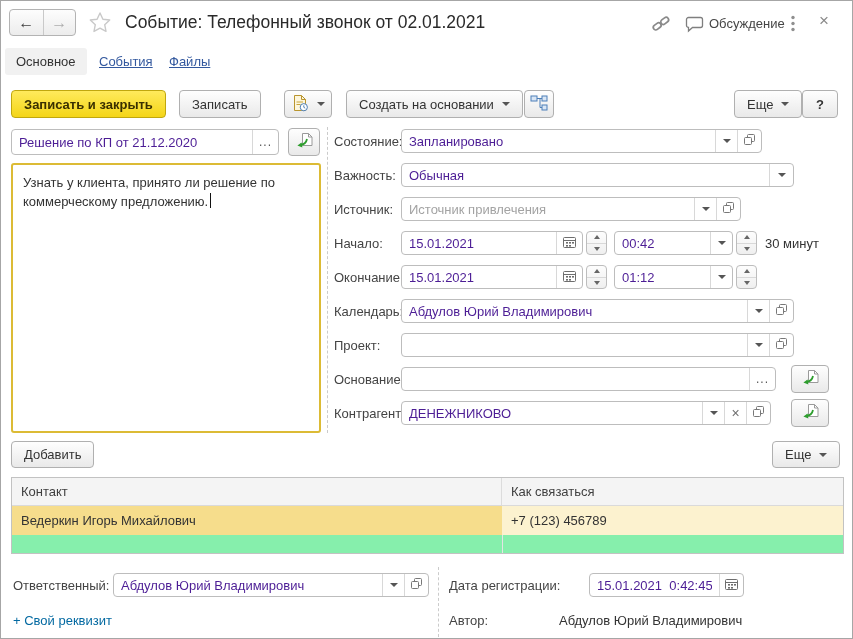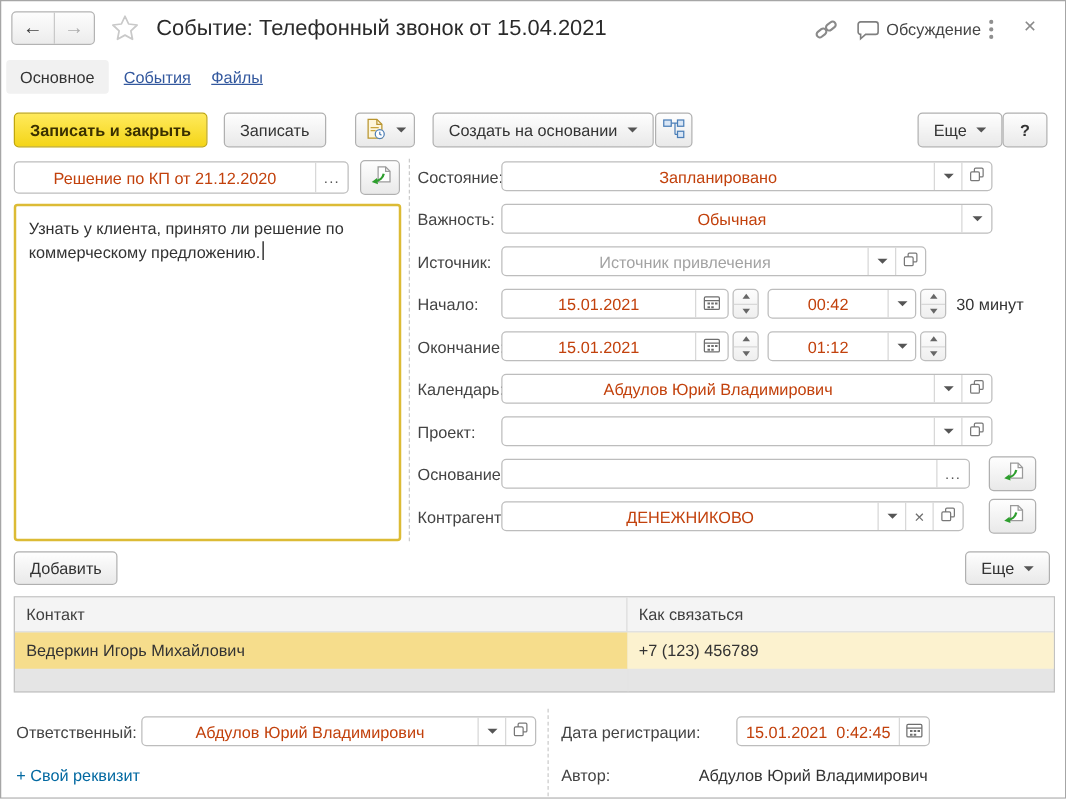--- a/index.html
+++ b/index.html
@@ -30,21 +30,21 @@
          color:#333; cursor:pointer; white-space:nowrap; }
   .btn-primary { background:linear-gradient(#FFEA5C,#F4D518); border-color:#C0A70E; color:#3A3000; font-weight:bold; }
   .cdown { width:0; height:0; border:4px solid transparent; border-top-color:#555; transform:translateY(2px); }
   .btn .cdown { margin-left:8px; }
 
   
   .flabel { position:absolute; left:333px; height:24px; display:flex; align-items:center; color:#444; white-space:nowrap; }
   .fieldgroup { position:absolute; height:24px; display:flex; align-items:stretch;
                 border:1px solid #BDBDBD; border-radius:4px; background:#fff; }
   .fieldgroup input { flex:1; min-width:0; border:none; outline:none; background:transparent;
-                      font:inherit; color:#c2410c; padding:0 7px;text-align:center; }
+                      font:inherit; color:#4c1d95; padding:0 7px; }
   .fieldgroup input::placeholder { color:#A3A3A3; opacity:1; }
   .fg-btn { width:24px; display:flex; align-items:center; justify-content:center;
             border-left:1px solid #D8D8D8; cursor:pointer; color:#555; }
   .fg-btn.narrow { width:22px; }
   .fg-btn.dots3 { font-size:12px; letter-spacing:1px; }
   .fg-btn.clear { font-size:14px; color:#707070; }
   .spinbox { position:absolute; width:21px; height:24px; border:1px solid #BDBDBD; border-radius:4px;
              background:linear-gradient(#FDFDFD,#EFEFEF); display:flex; flex-direction:column; cursor:pointer; }
   .spin-half { flex:1; display:flex; align-items:center; justify-content:center; }
   .spin-half.dn { border-top:1px solid #D8D8D8; }
@@ -54,21 +54,21 @@
                     border:1px solid #B0B0B0; border-radius:4px; background:linear-gradient(#FEFEFE,#E9E9E9); cursor:pointer; }
   .vdash { position:absolute; width:0; border-left:1px dashed #CBCBCB; }
 
   
   .descbox { position:absolute; left:10px; top:162px; width:310px; height:270px;
              border:2px solid #DCBB35; border-radius:3px; background:#fff; padding:9px 10px; line-height:1.45; color:#333; }
   .caret-line { display:inline-block; width:1px; height:15px; background:#111; vertical-align:-2px; margin-left:2px; }
 
   
   .ctable { position:absolute; left:10px; top:476px; width:833px; height:77px;
-            border:1px solid #C2C2C2; background:#e5e5e5; }
+            border:1px solid #C2C2C2; background:#86efac; }
   .ct-colline { position:absolute; left:490px; top:0; bottom:0; width:1px; background:#E4E4E4; }
   .ct-header { position:relative; display:flex; height:28px; background:#F4F4F4; border-bottom:1px solid #DADADA; color:#3F3F3F; }
   .ct-h1 { width:490px; display:flex; align-items:center; padding:0 9px; border-right:1px solid #DCDCDC; }
   .ct-h2 { flex:1; display:flex; align-items:center; padding:0 9px; }
   .ct-row { position:relative; display:flex; height:29px; cursor:pointer; }
   .ct-c1 { width:490px; display:flex; align-items:center; padding:0 9px; background:#F6DD8C; }
   .ct-c2 { flex:1; display:flex; align-items:center; padding:0 9px; background:#FCF2CF; }
 
   
   .foot-label { position:absolute; height:24px; display:flex; align-items:center; color:#444; white-space:nowrap; }
@@ -86,21 +86,21 @@
       </div>
     <div class="nav-btn fwd">
         <span class="arr">→</span>
       </div>
   </div>
   <div class="star">
     <svg width="24" height="23" viewBox="0 0 24 23">
         <path d="M12 2 l2.9 6.2 6.8 0.8 -5 4.7 1.3 6.7 -6 -3.3 -6 3.3 1.3 -6.7 -5 -4.7 6.8 -0.8 z" fill="#fff" stroke="#C9C9C9" stroke-width="1.4" stroke-linejoin="round"></path>
       </svg>
   </div>
-  <div class="title">Событие: Телефонный звонок от 15.04.2021</div>
+  <div class="title">Событие: Телефонный звонок от 02.01.2021</div>
 
   <div class="tb-icon" style="left:650px; top:13px;">
     <svg width="20" height="20" viewBox="0 0 20 20">
         <g fill="none" stroke="#8A8A8A" stroke-width="1.7">
           <rect x="2" y="10" width="8.5" height="5" rx="2.5" transform="rotate(-38 6 12.5)"></rect>
           <rect x="9.5" y="4.5" width="8.5" height="5" rx="2.5" transform="rotate(-38 13.5 7)"></rect>
         </g>
       </svg>
   </div>
   <div class="tb-icon" style="left:684px; top:15px;">
@@ -172,21 +172,21 @@
     </span>
   </div>
 
   <div class="descbox">
     <span>Узнать у клиента, принято ли решение по коммерческому предложению.</span><span class="caret-line"></span>
   </div>
 
   <div class="vdash" style="left:326px; top:126px; height:306px;"></div>
 
   <div class="flabel" style="top:128px;">Состояние:</div>
-  <div class="fieldgroup" style="left:400px; top:128px; width:393px;">
+  <div class="fieldgroup" style="left:400px; top:128px; width:361px;">
     <input value="Запланировано" style="">
     <div class="fg-btn narrow">
         <span class="cdown"></span>
       </div>
     <div class="fg-btn">
       <span><svg width="13" height="13" viewBox="0 0 13 13">
             <rect x="1.5" y="4.5" width="7" height="7" rx="1" fill="#fff" stroke="#787878"></rect>
             <path d="M4.5 4.5 v-2 a1 1 0 0 1 1 -1 h5 a1 1 0 0 1 1 1 v5 a1 1 0 0 1 -1 1 h-2" fill="none" stroke="#787878"></path>
           </svg></span>
     </div>

